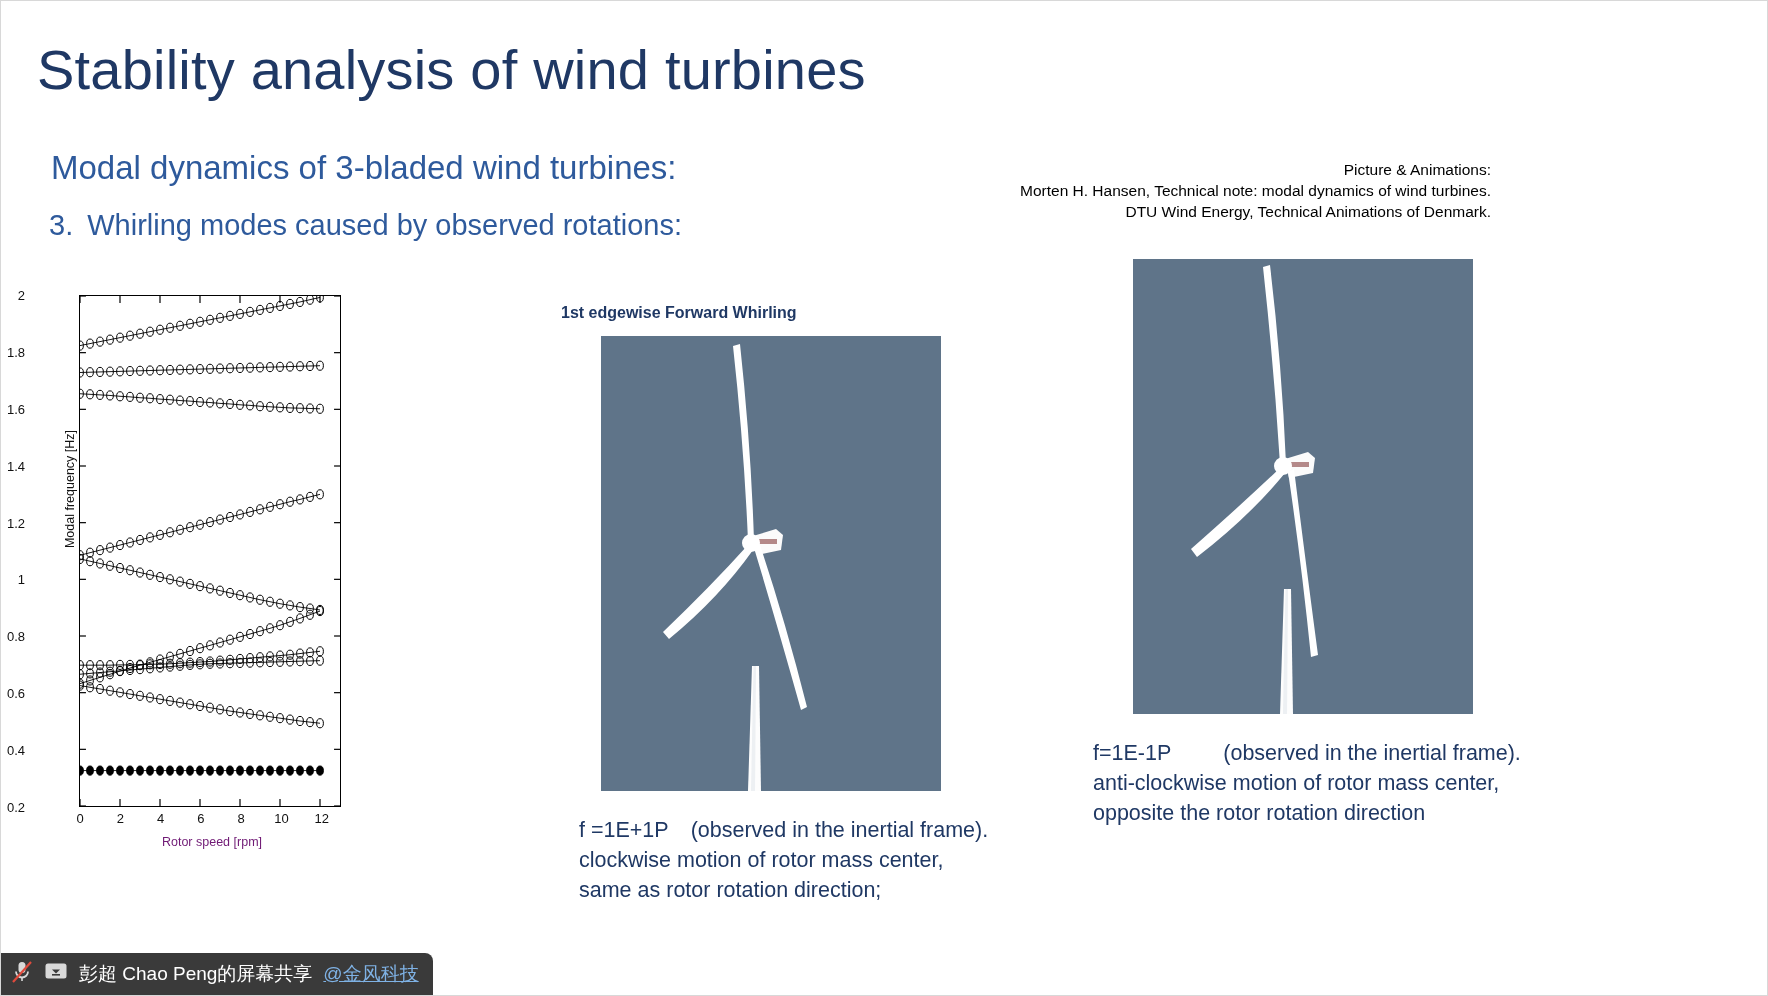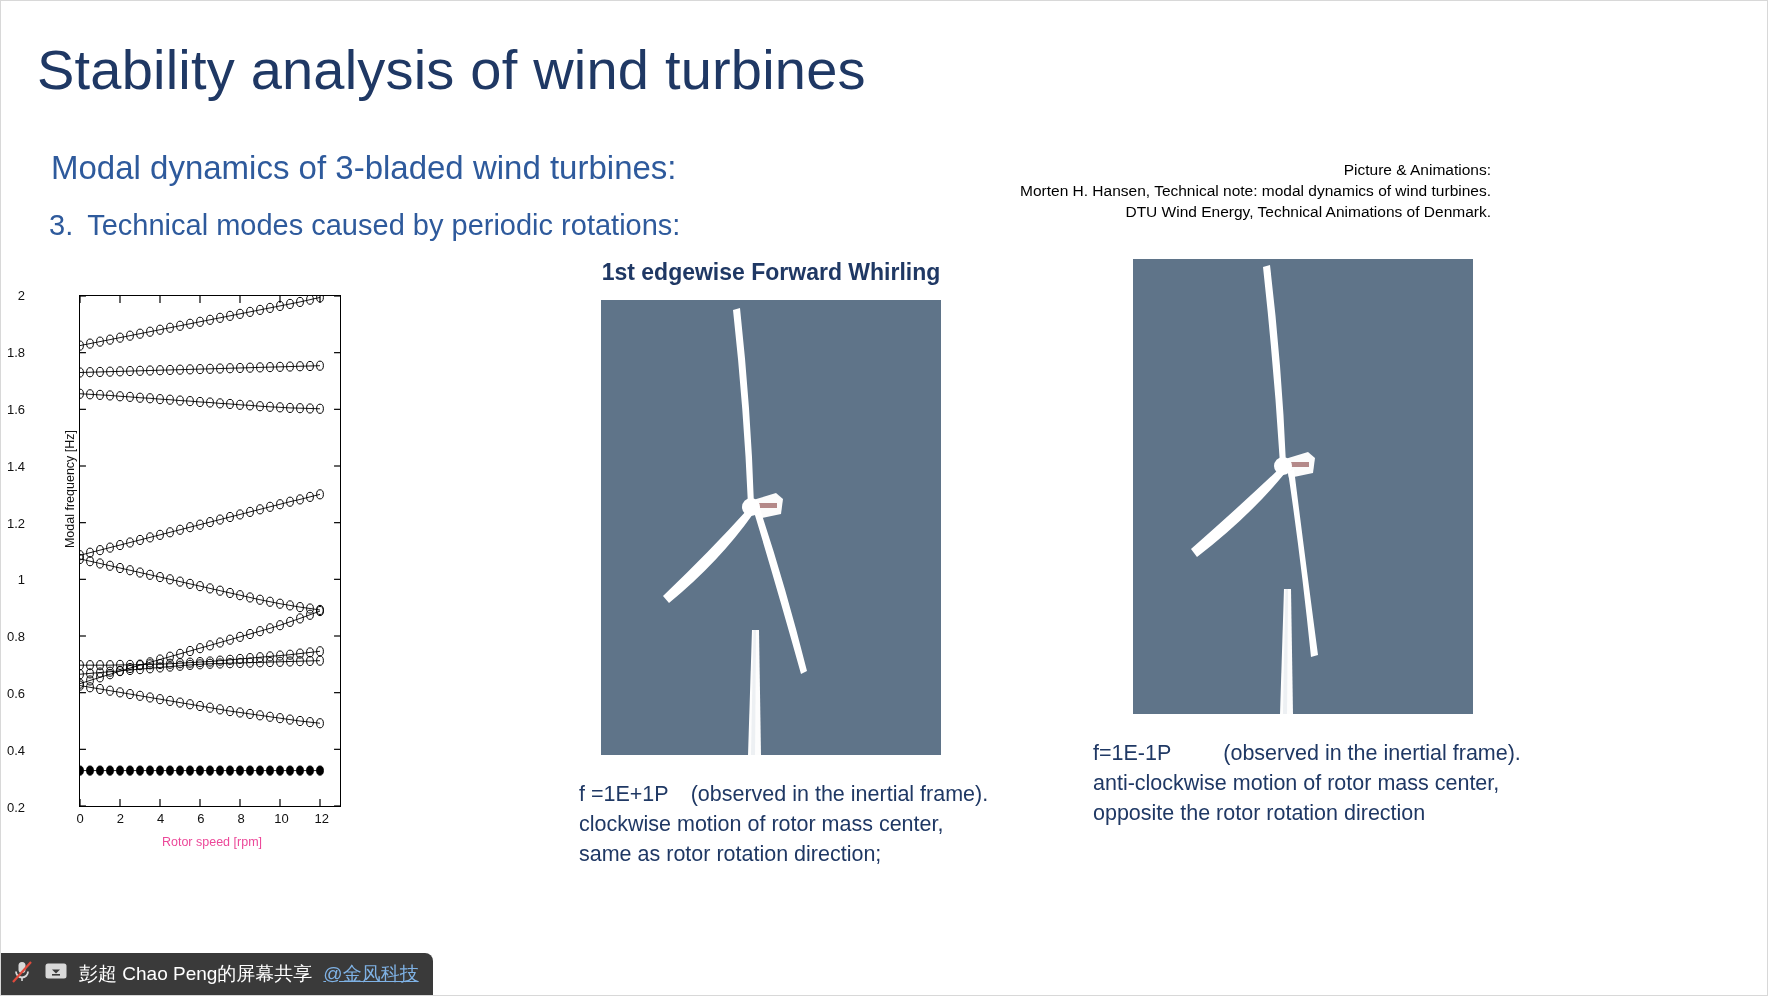--- a/index.html
+++ b/index.html
@@ -69,21 +69,21 @@
     font-size: 12.5px;
     color: #111;
     white-space: nowrap;
   }
   #chart-xlabel {
     position: absolute;
     left: 46px; top: 548px;
     width: 270px;
     text-align: center;
     font-size: 12.5px;
-    color: #ec4899;
+    color: #701a75;
   }
   .ytick-label {
     position: absolute;
     right: 100%;
     margin-right: 6px;
     transform: translateY(-50%);
     font-size: 13px;
     color: #111;
     white-space: nowrap;
   }
@@ -104,26 +104,27 @@
     background: #fff;
   }
   #plot-svg { position: absolute; inset: 0; width: 100%; height: 100%; }
 
   
   .anim-block { position: absolute; top: 258px; }
   #anim-left  { left: 560px; width: 420px; }
   #anim-right { left: 1092px; width: 420px; }
 
   .anim-heading {
-    font-size: 23px;
+    font-size: 16px;
     font-weight: bold;
     color: #1f3864;
-    text-align: center;
+    text-align: left;
     margin-bottom: 14px;
     white-space: nowrap;
+    margin-top: 45px;
   }
   .anim-frame {
     width: 340px; height: 455px;
     margin: 0 auto;
     background: #5f7489;
     position: relative;
     overflow: hidden;
   }
   .anim-frame svg { position: absolute; inset: 0; width: 100%; height: 100%; }
 
@@ -158,21 +159,21 @@
   .tb-icon { display: block; }
 </style>
 </head>
 <body>
 
 <div id="slide-title">Stability analysis of wind turbines</div>
 
 <div id="subtitle">Modal dynamics of 3-bladed wind turbines:</div>
 
 <div id="bullet-line">
-  <span class="num">3.</span><span>Technical modes caused by periodic rotations:</span>
+  <span class="num">3.</span><span>Whirling modes caused by observed rotations:</span>
 </div>
 
 <div id="citation">
   <div>Picture &amp; Animations:</div>
   <div>Morten H. Hansen, Technical note: modal dynamics of wind turbines.</div>
   <div>DTU Wind Energy, Technical Animations of Denmark.</div>
 </div>
 
 <div id="chart-panel">
   <div id="chart-ylabel">Modal frequency [Hz]</div>

